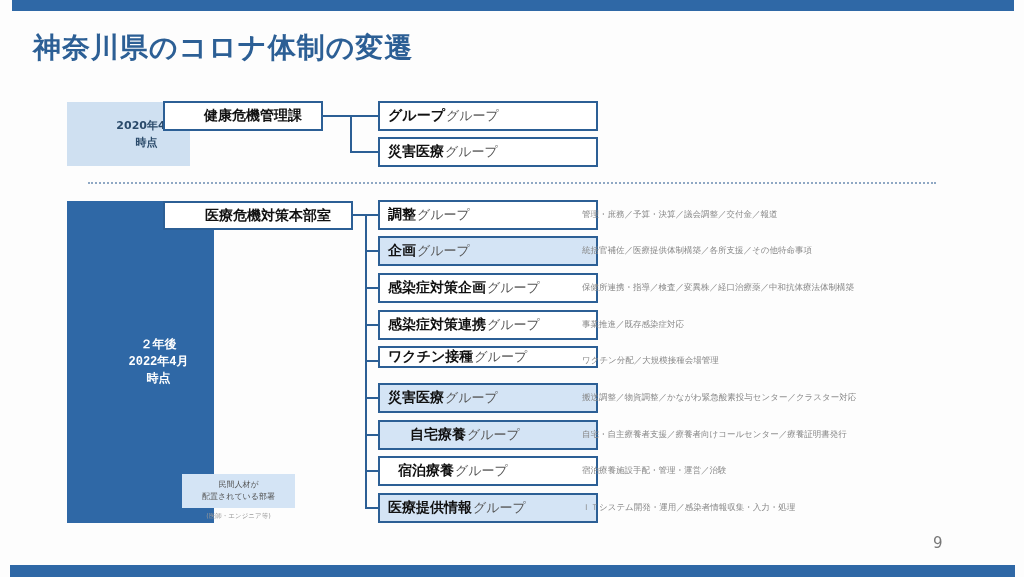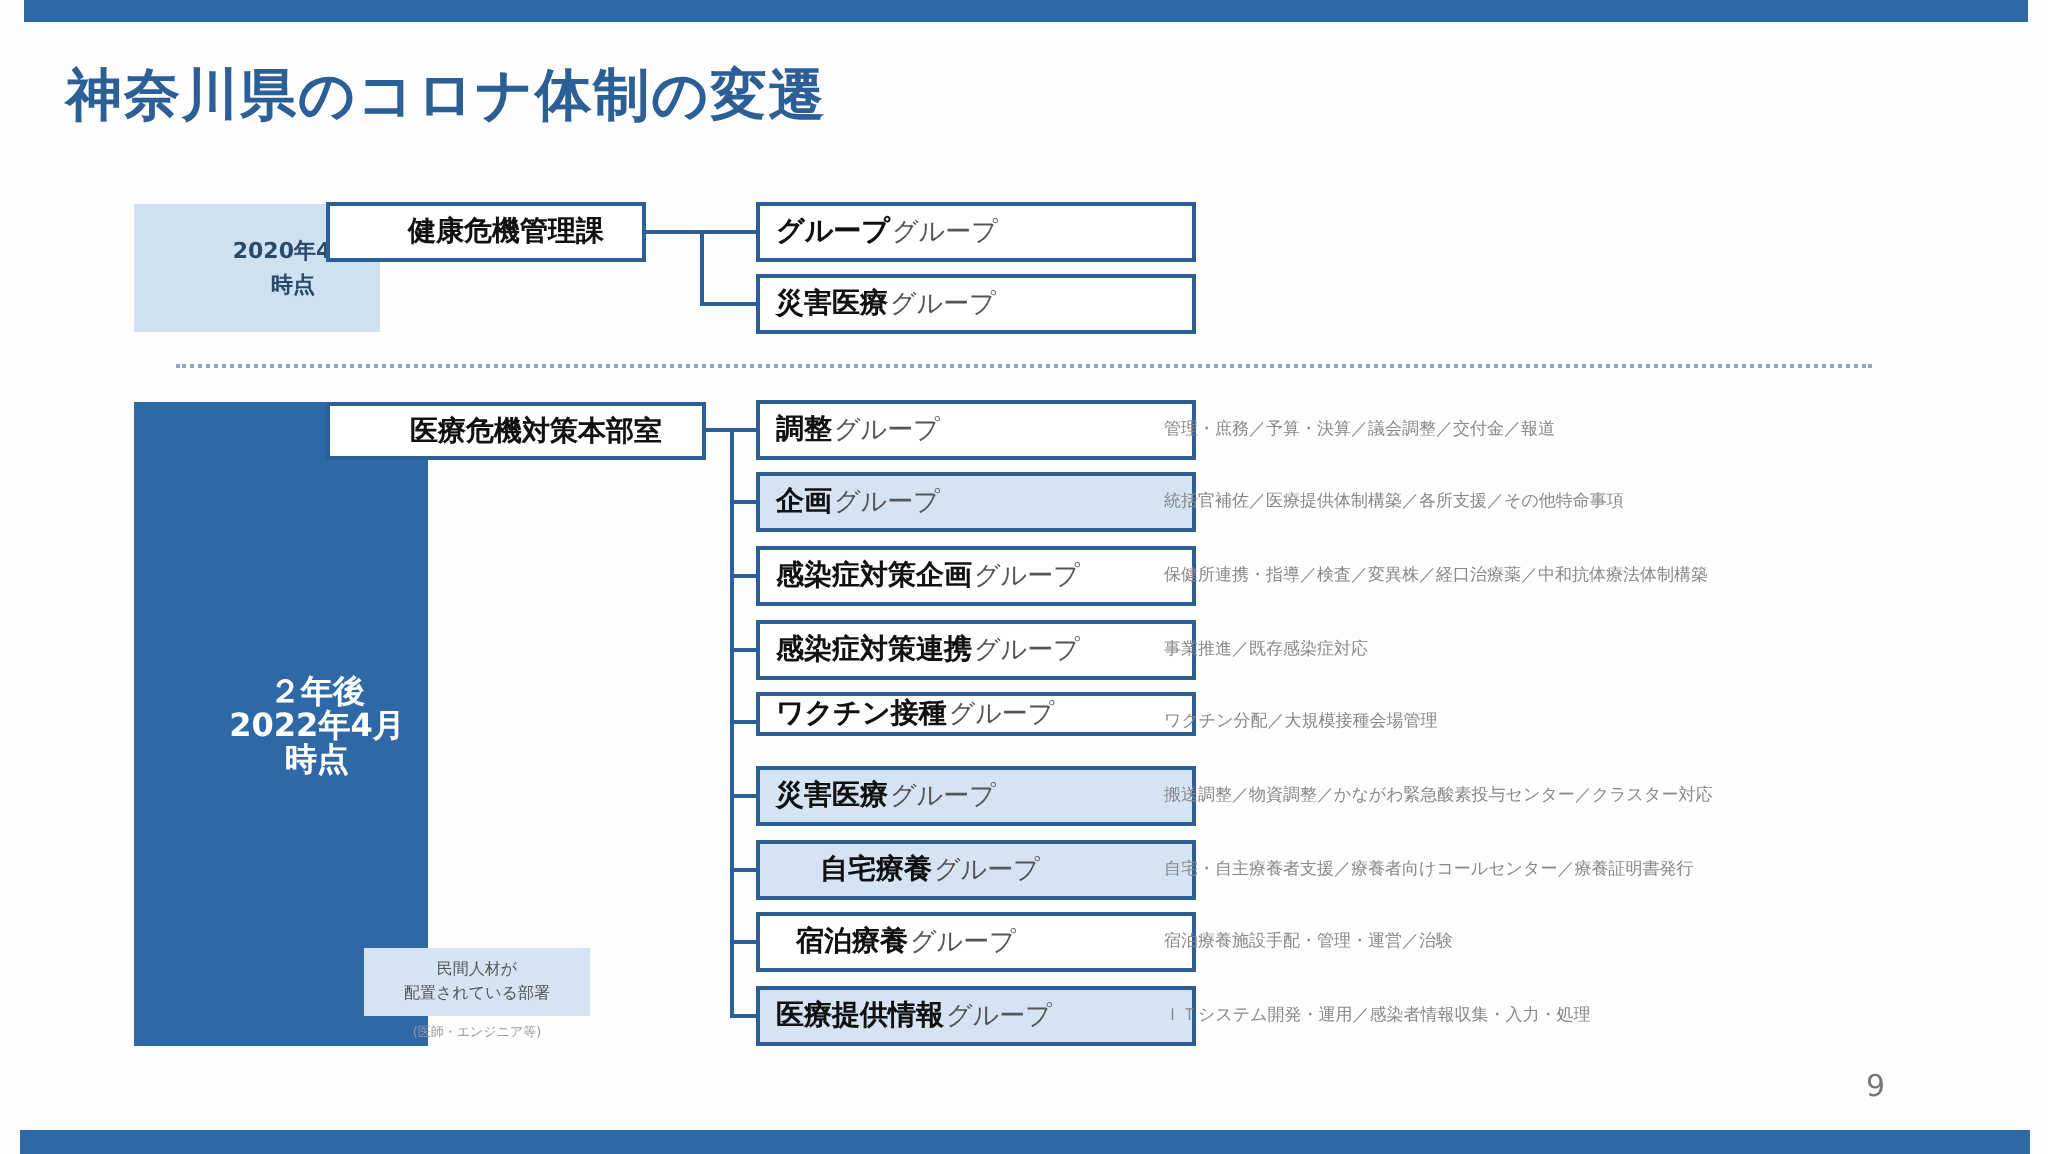--- a/index.html
+++ b/index.html
@@ -13,21 +13,21 @@
   .bottombar { position: absolute; left: 10px; top: 565px; width: 1005px; height: 12px; background: #2f68a6; }
   .title {
     position: absolute; left: 33px; top: 29px;
     font-size: 28px; font-weight: bold; color: #2c5f95; letter-spacing: 1px;
   }
   .period {
     position: absolute; display: flex; align-items: center; justify-content: center;
     text-align: center; font-weight: bold; font-size: 11px; line-height: 17px; padding-left: 36px;
   }
   .period.p1 { left: 67px; top: 102px; width: 87px; height: 64px; background: #cfe0f1; color: #2a4a6a; }
-  .period.p2 { left: 67px; top: 201px; width: 111px; height: 322px; background: #2f68a6; color: #ffffff; font-size: 16px; }
+  .period.p2 { left: 67px; top: 201px; width: 111px; height: 322px; background: #2f68a6; color: #ffffff; font-size: 12px; font-family: Liberation Mono, monospace; }
   .box {
     position: absolute; box-sizing: border-box; background: #fff;
     border: 2px solid #2c5f95; display: flex; align-items: center;
     font-size: 14px; font-weight: bold; color: #111; white-space: nowrap;
   }
   .box.dept { justify-content: center; padding-left: 20px; }
   .box.grp { padding-left: 8px; }
   .box.grp.private { background: #d4e4f5; }
   .box .suffix { font-weight: normal; color: #555; font-size: 13px; margin-left: 1px; }
   .line { position: absolute; background: #2c5f95; }

